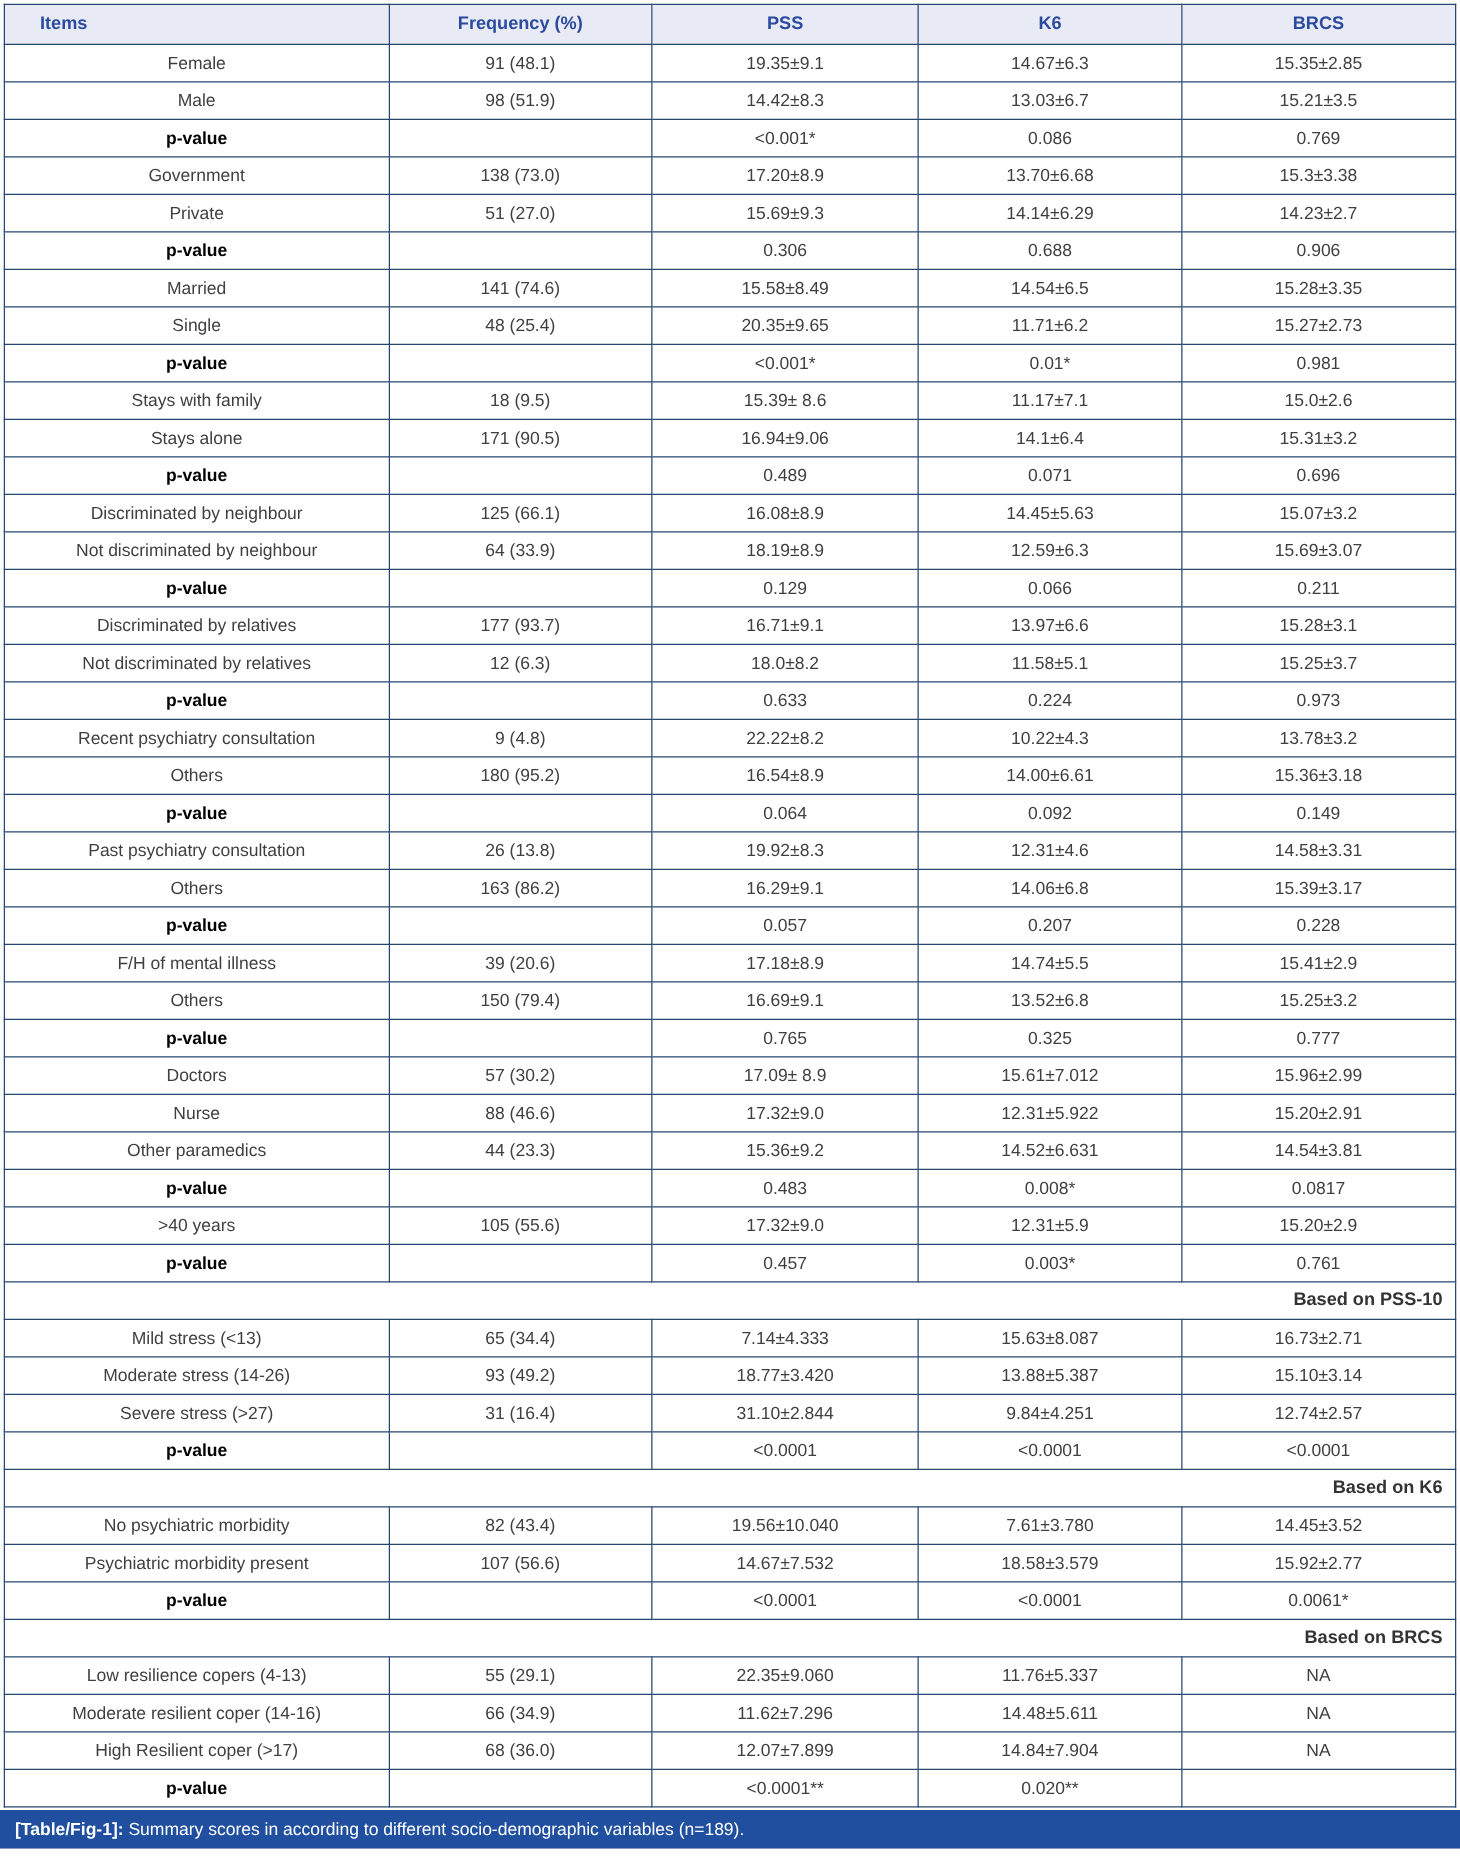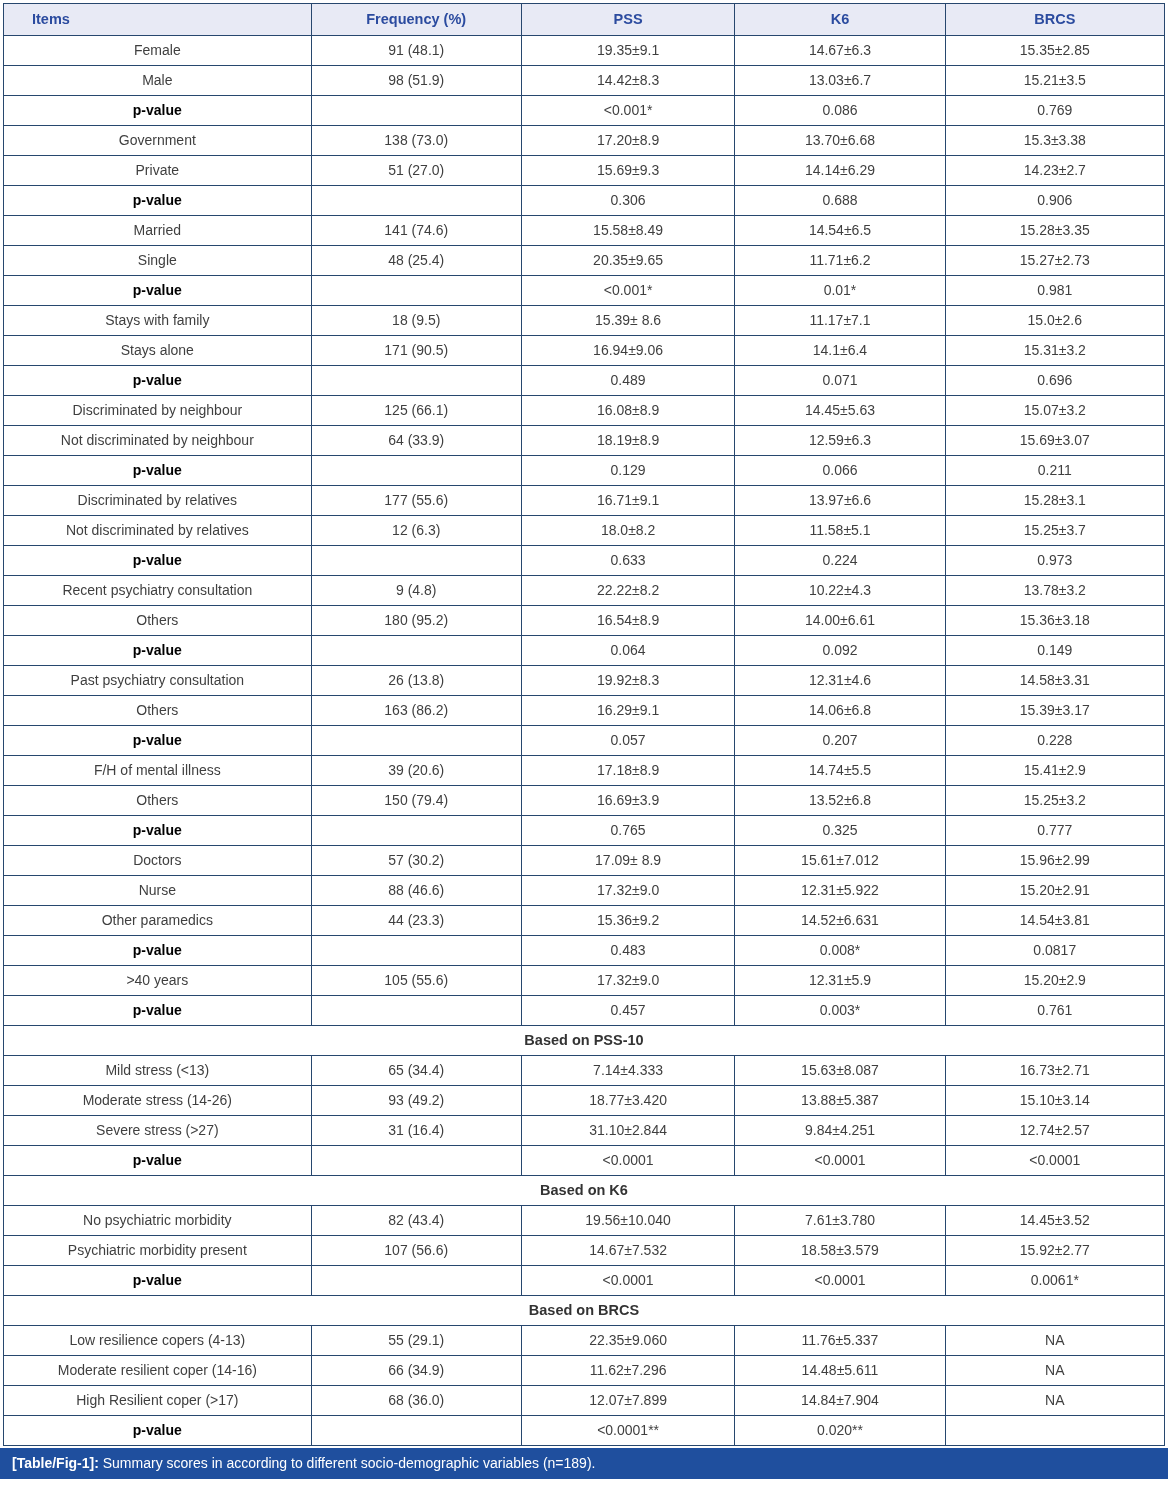--- a/index.html
+++ b/index.html
@@ -50,21 +50,21 @@
     font-weight: bold;
     font-size: 14.5px;
     padding: 7px 10px;
   }
   thead th:first-child { text-align: left; padding-left: 28px; }
   td:first-child { text-align: center; }
   tr.pvalue td:first-child { font-weight: bold; color: #000000; }
   tr.section td {
     font-weight: bold;
     color: #333333;
-    text-align: center;
+    text-align: right;
     font-size: 14.5px;
   }
   .caption {
     margin-top: 2px;
     width: 100%;
     background: var(--caption-bg);
     color: var(--caption-text);
     padding: 7px 12px 8px 12px;
     font-size: 14px;
     line-height: 16px;
@@ -194,21 +194,21 @@
           </tr>
           <tr class="pvalue">
             <td>p-value</td>
             <td></td>
             <td>0.129</td>
             <td>0.066</td>
             <td>0.211</td>
           </tr>
           <tr class="data">
             <td>Discriminated by relatives</td>
-            <td>177 (55.6)</td>
+            <td>177 (93.7)</td>
             <td>16.71±9.1</td>
             <td>13.97±6.6</td>
             <td>15.28±3.1</td>
           </tr>
           <tr class="data">
             <td>Not discriminated by relatives</td>
             <td>12 (6.3)</td>
             <td>18.0±8.2</td>
             <td>11.58±5.1</td>
             <td>15.25±3.7</td>
@@ -265,21 +265,21 @@
           <tr class="data">
             <td>F/H of mental illness</td>
             <td>39 (20.6)</td>
             <td>17.18±8.9</td>
             <td>14.74±5.5</td>
             <td>15.41±2.9</td>
           </tr>
           <tr class="data">
             <td>Others</td>
             <td>150 (79.4)</td>
-            <td>16.69±3.9</td>
+            <td>16.69±9.1</td>
             <td>13.52±6.8</td>
             <td>15.25±3.2</td>
           </tr>
           <tr class="pvalue">
             <td>p-value</td>
             <td></td>
             <td>0.765</td>
             <td>0.325</td>
             <td>0.777</td>
           </tr>

